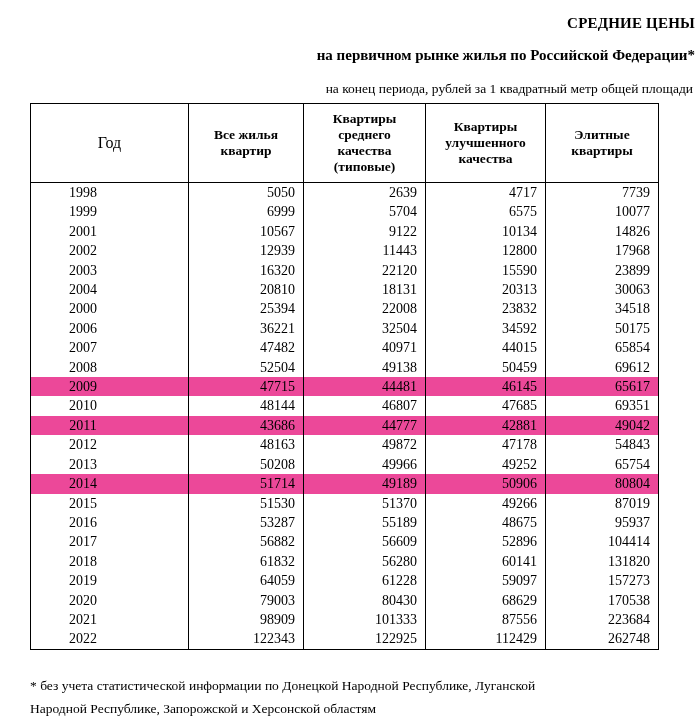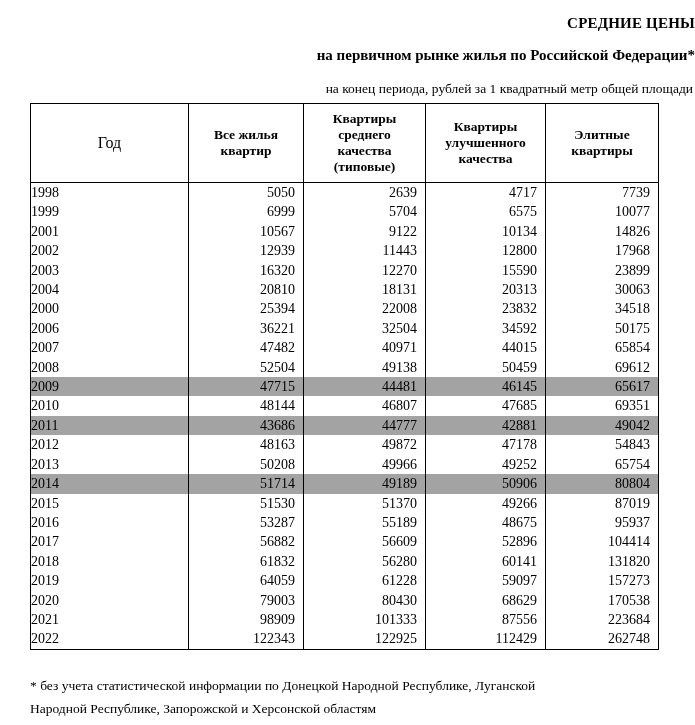--- a/index.html
+++ b/index.html
@@ -91,26 +91,26 @@
     line-height: 19.4px;
     height: 19.4px;
     padding: 0 8px 0 0;
     text-align: right;
     vertical-align: middle;
     white-space: nowrap;
   }
   table.prices tbody td:last-child { border-right: none; }
 
   table.prices tbody td.year-cell {
-    text-align: left;
+    text-align: center;
     padding-right: 53px;
   }
 
   table.prices tbody tr.hl td {
-    background: #a3a3a3;
+    background: #ec4899;
   }
 
   .footnote {
     margin-top: 24px;
     padding-left: 30px;
     padding-right: 24px;
     font-size: 13.5px;
     line-height: 23px;
   }
   .footnote .fn-line { display: block; }
@@ -187,21 +187,21 @@
           <tr>
             <td class="year-cell">2002</td>
             <td>12939</td>
             <td>11443</td>
             <td>12800</td>
             <td>17968</td>
           </tr>
           <tr>
             <td class="year-cell">2003</td>
             <td>16320</td>
-            <td>12270</td>
+            <td>22120</td>
             <td>15590</td>
             <td>23899</td>
           </tr>
           <tr>
             <td class="year-cell">2004</td>
             <td>20810</td>
             <td>18131</td>
             <td>20313</td>
             <td>30063</td>
           </tr>

